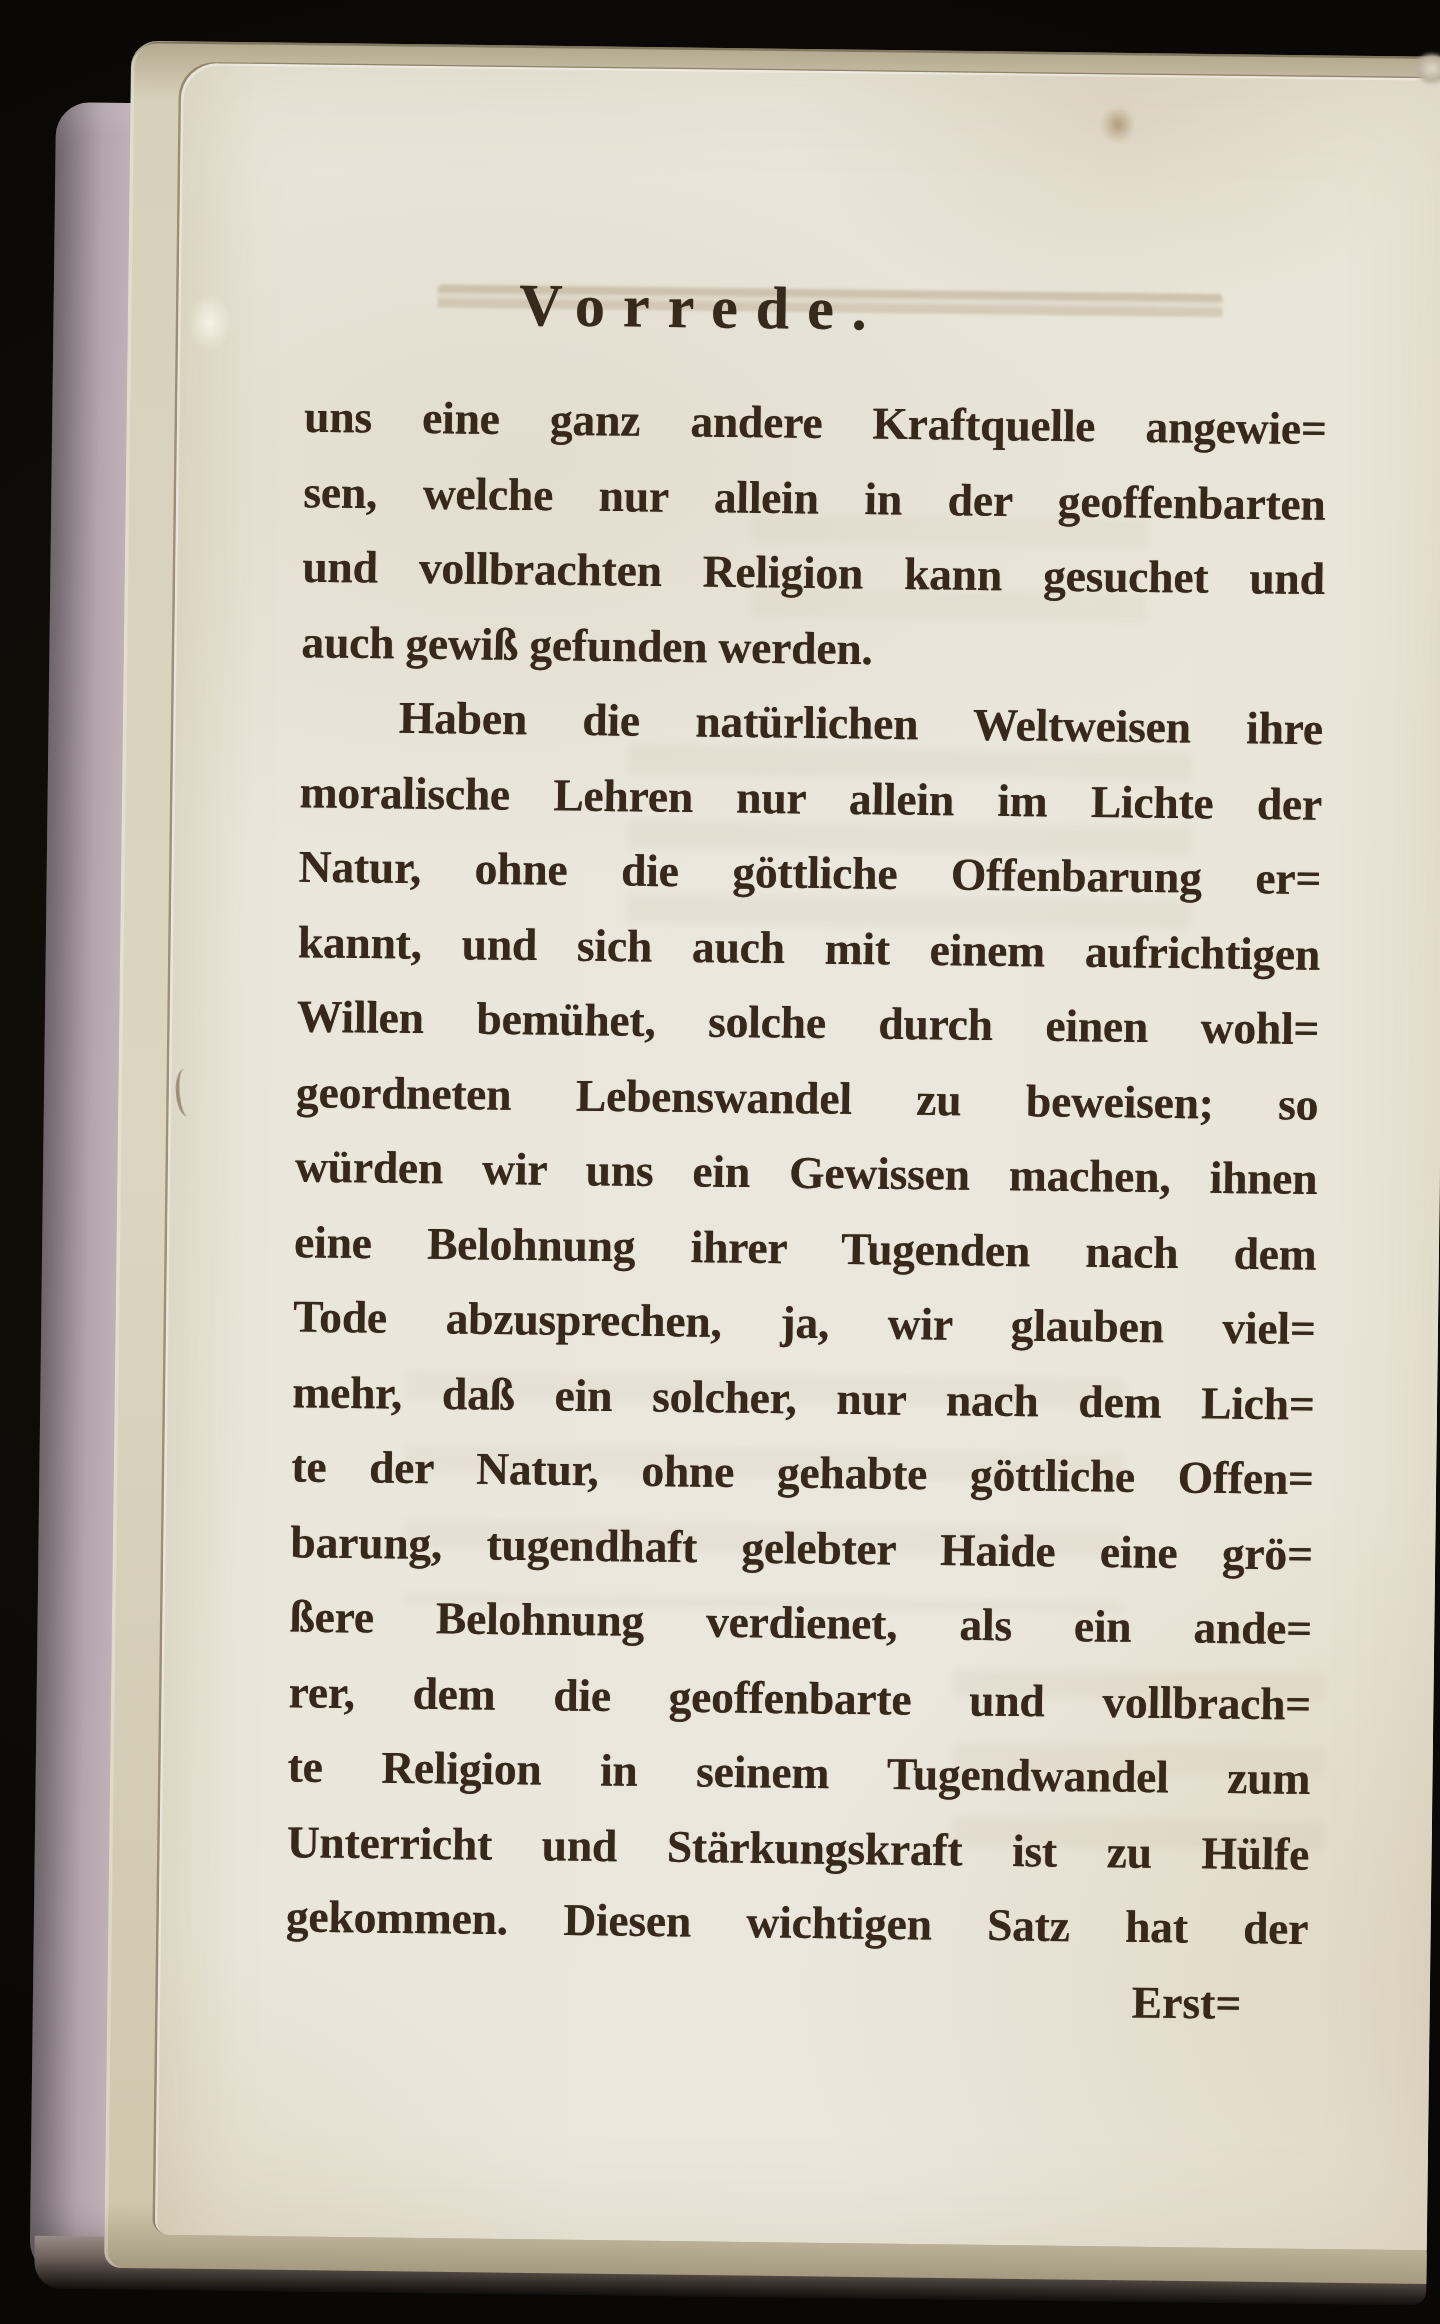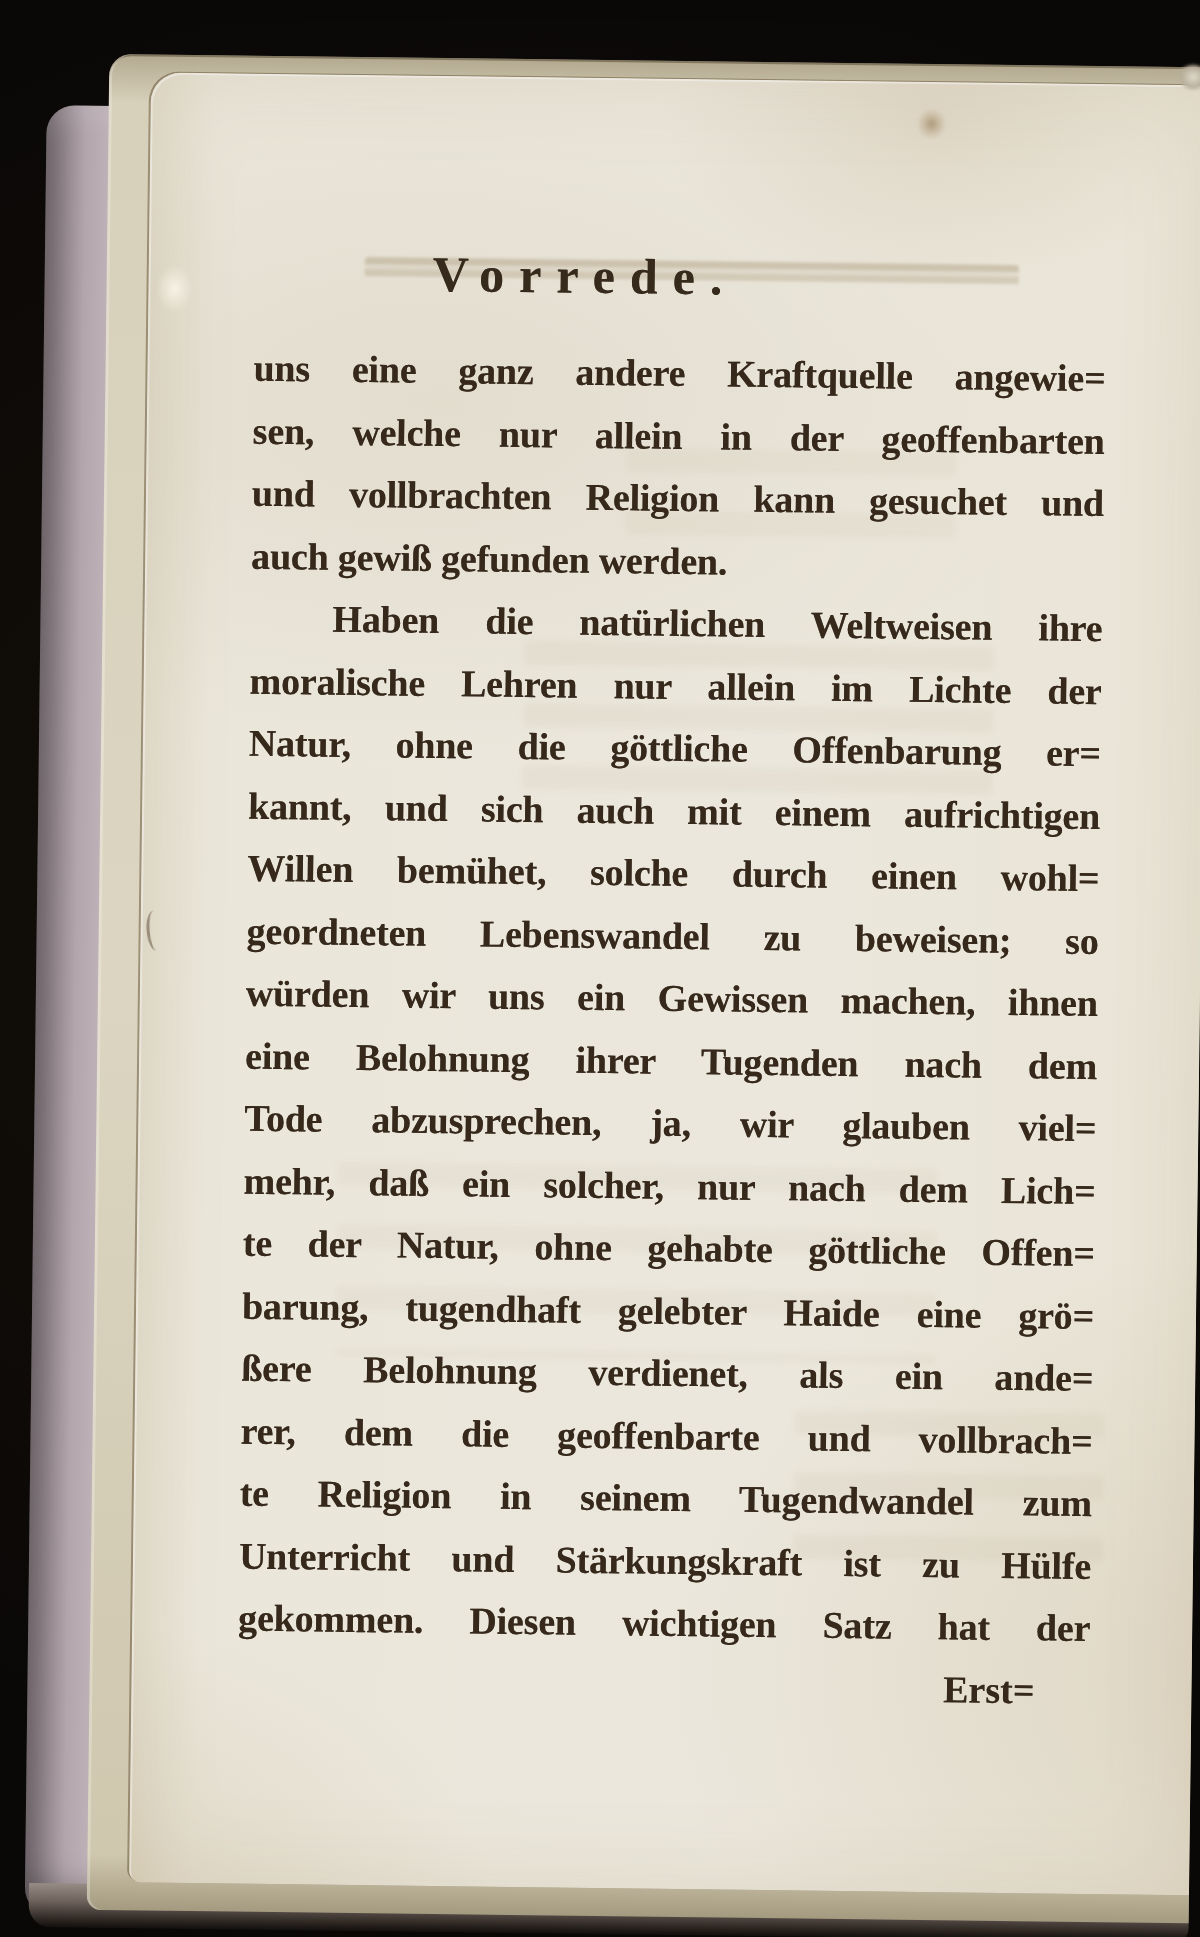--- a/index.html
+++ b/index.html
@@ -4,21 +4,20 @@
 <style>
   html,body{margin:0;padding:0;}
   body{
     width:1200px;height:1937px;position:relative;overflow:hidden;
     background:#0a0807;
     font-family:"Liberation Serif","DejaVu Serif",serif;
   }
   .scene{
     position:absolute;inset:0;
     background:radial-gradient(1600px 1300px at 45% 45%,#151009 0%,#0a0807 72%);
-    margin-top:20px;
   }
   .book{
     position:absolute;inset:0;
     transform:rotate(.7deg);
     transform-origin:600px 968px;
   }
   
   .cover{
     position:absolute;left:36px;top:92px;width:112px;height:1812px;
     border-radius:28px 4px 6px 30px;

